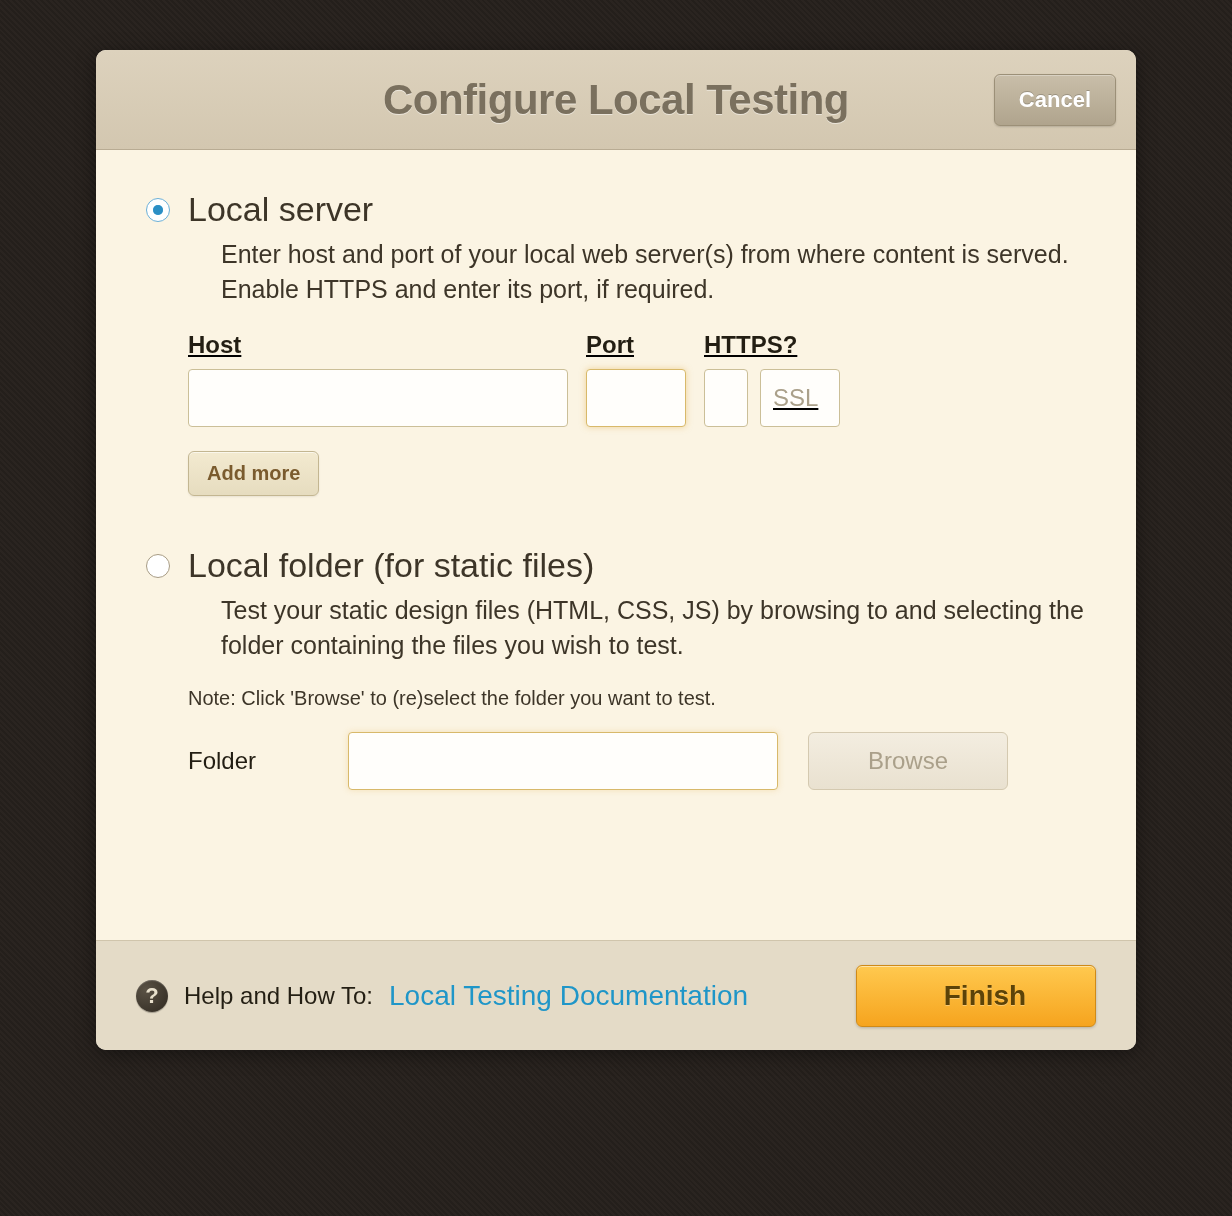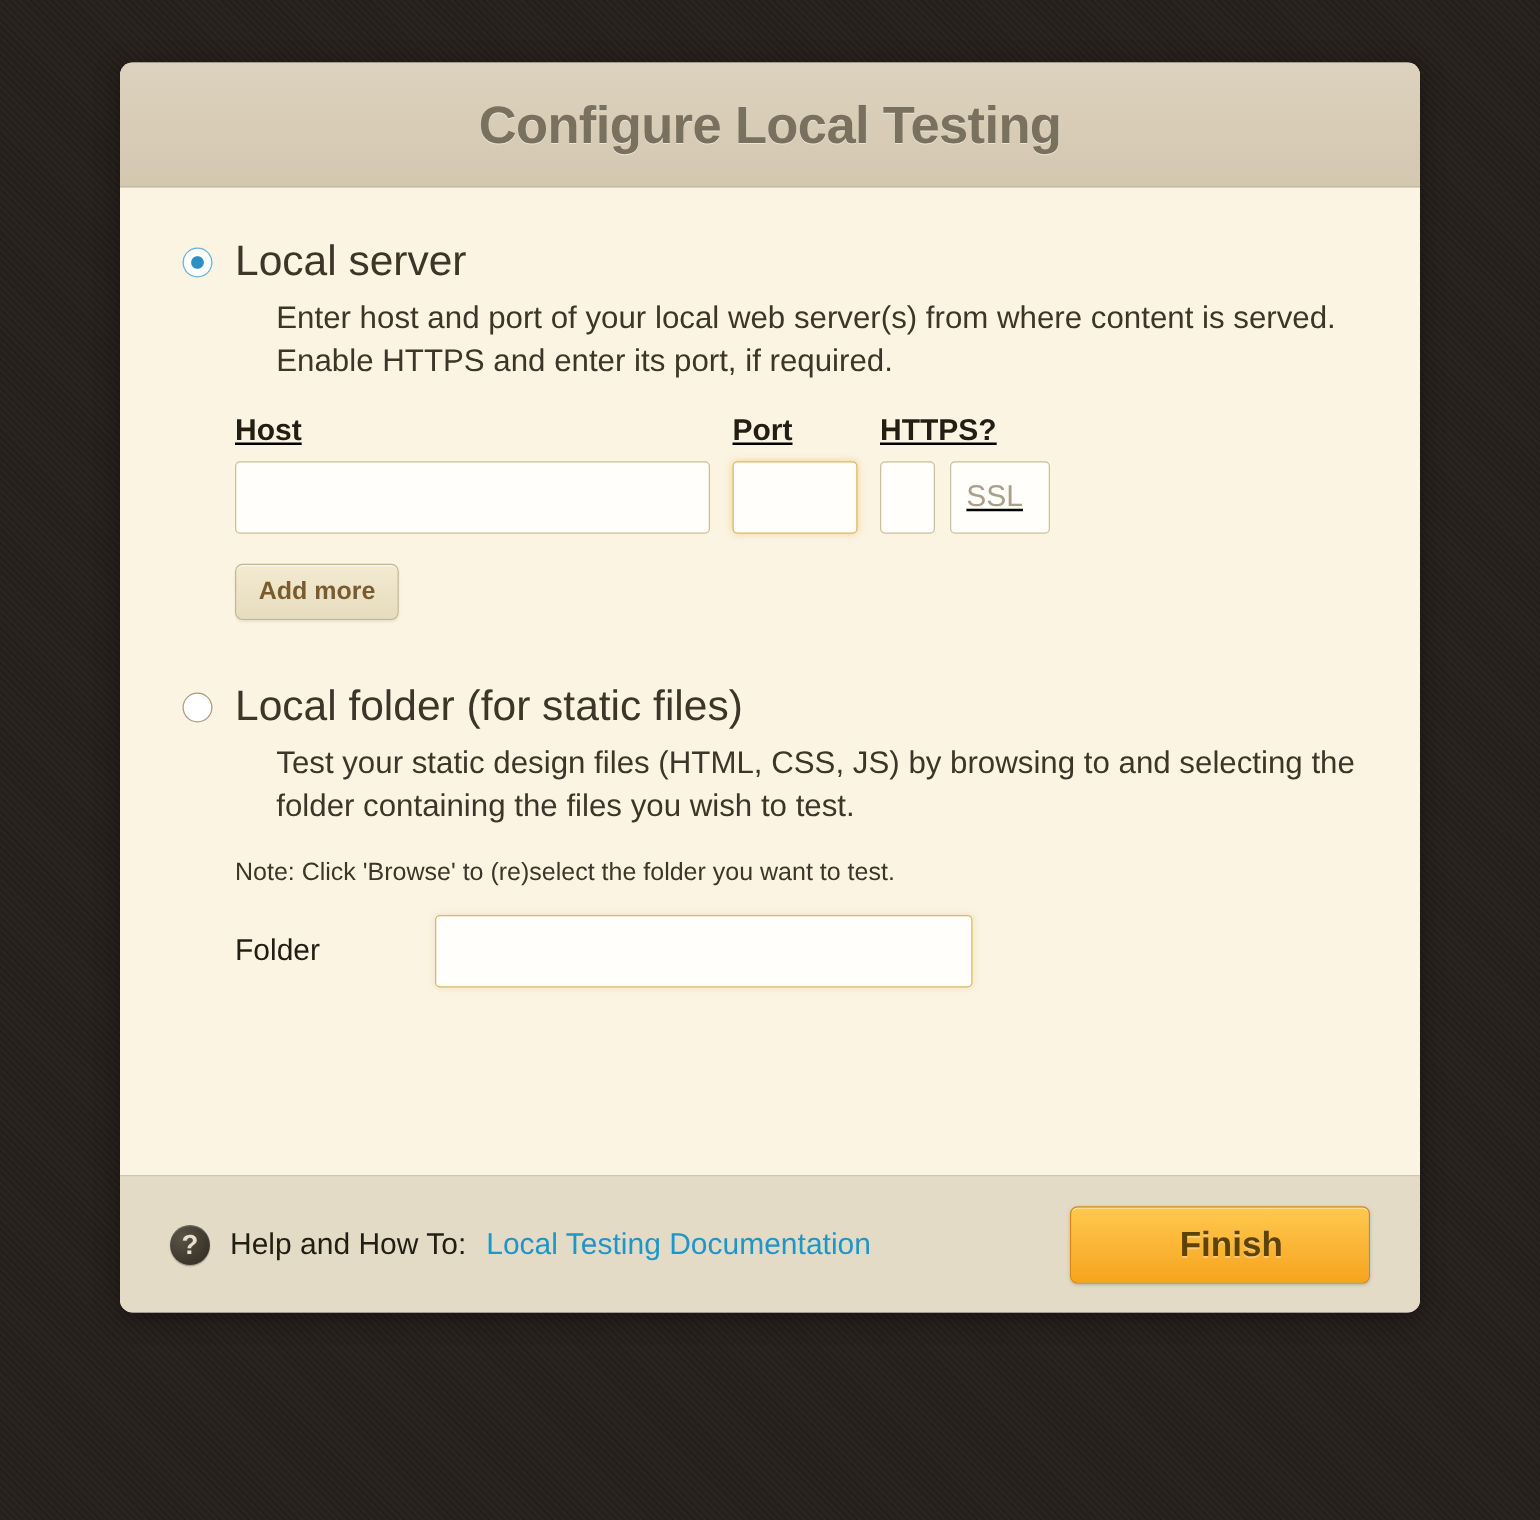--- a/index.html
+++ b/index.html
@@ -211,21 +211,21 @@
       align-items: center;
       justify-content: center;
       box-shadow: inset 0 1px 1px rgba(255,255,255,0.2), 0 1px 1px rgba(0,0,0,0.3);
     }
     .help-text {
       font-size: 24px;
       font-weight: 400;
       color: #231e13;
     }
     .help-link {
-      font-size: 24px;
+      font-size: 28px;
       color: #1f96c8;
       text-decoration: none;
       font-weight: 400;
       cursor: pointer;
     }
     .spacer { flex: 1; }
     .finish-btn {
       width: 240px;
       height: 62px;
       background: linear-gradient(to bottom, #ffc94f, #f6a41e);
@@ -239,20 +239,21 @@
       box-shadow: inset 0 1px 0 rgba(255,255,255,0.5), 0 1px 3px rgba(0,0,0,0.2);
       padding-left: 18px;
     }
   </style>
 </head>
 <body>
 
 <div class="dialog">
   <div class="dialog-header">
     <div class="dialog-title">Configure Local Testing</div>
+    <button class="cancel-btn">Cancel</button>
   </div>
 
   <div class="dialog-body">
 
     <div class="option-block">
       <div class="option-header">
         <div class="radio checked"></div>
         <div class="option-content">
           <div class="option-title">Local server</div>
           <div class="option-desc">Enter host and port of your local web server(s) from where content is served. Enable HTTPS and enter its port, if required.</div>
@@ -285,20 +286,21 @@
         <div class="radio"></div>
         <div class="option-content">
           <div class="option-title">Local folder (for static files)</div>
           <div class="option-desc">Test your static design files (HTML, CSS, JS) by browsing to and selecting the folder containing the files you wish to test.</div>
           <div class="note-row">
             <b>Note:</b><span> Click 'Browse' to (re)select the folder you want to test.</span>
           </div>
           <div class="folder-row">
             <div class="folder-label">Folder</div>
             <input class="folder-input" value="" style="">
+            <button class="browse-btn">Browse</button>
           </div>
         </div>
       </div>
     </div>
 
   </div>
 
   <div class="dialog-footer">
     <div class="help-icon">?</div>
     <span class="help-text">Help and How To: </span>

